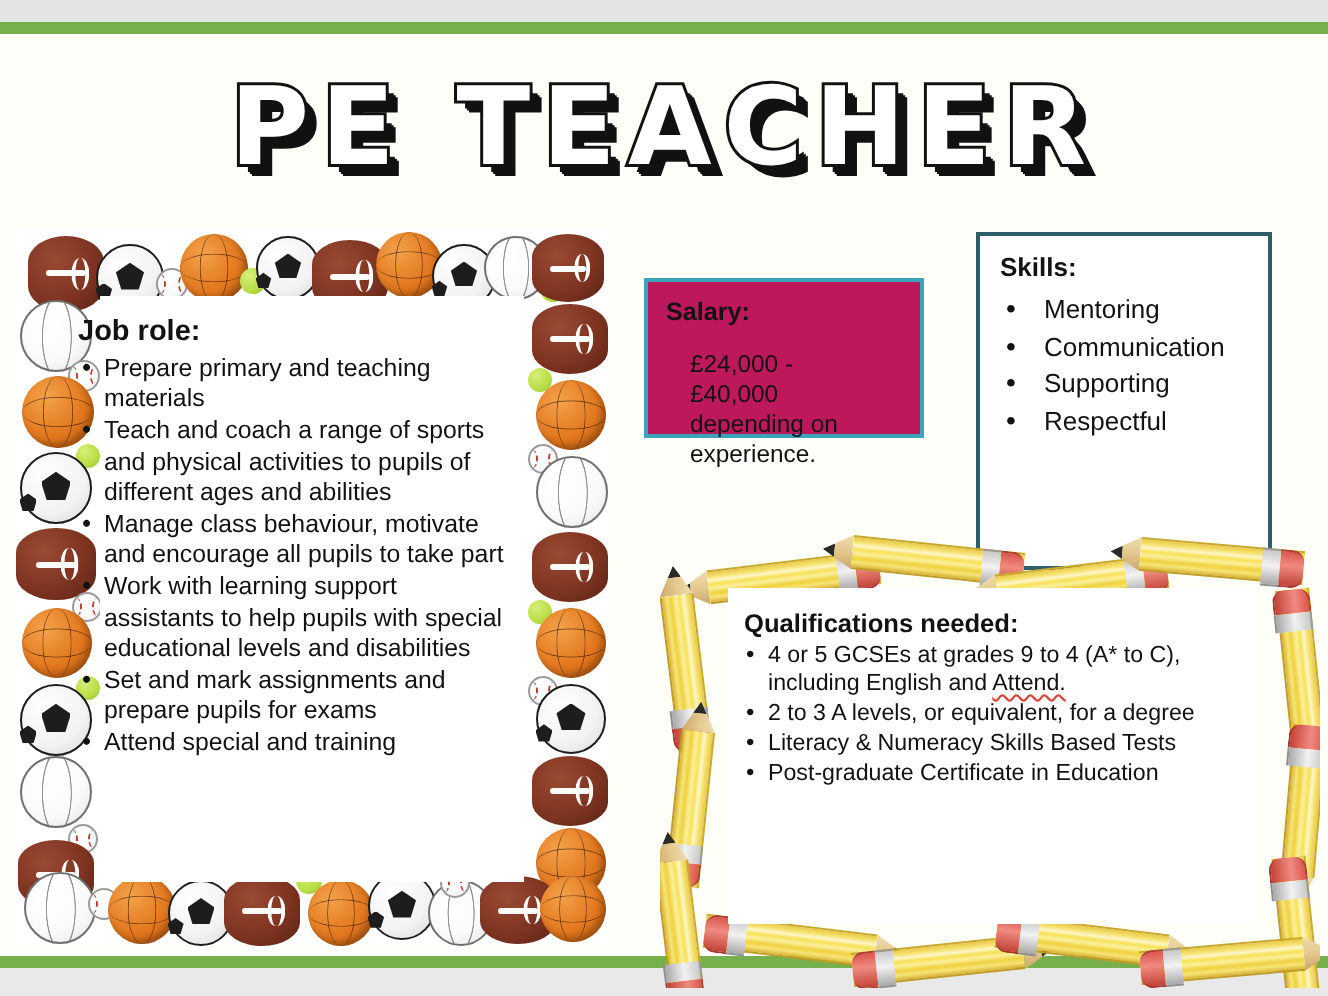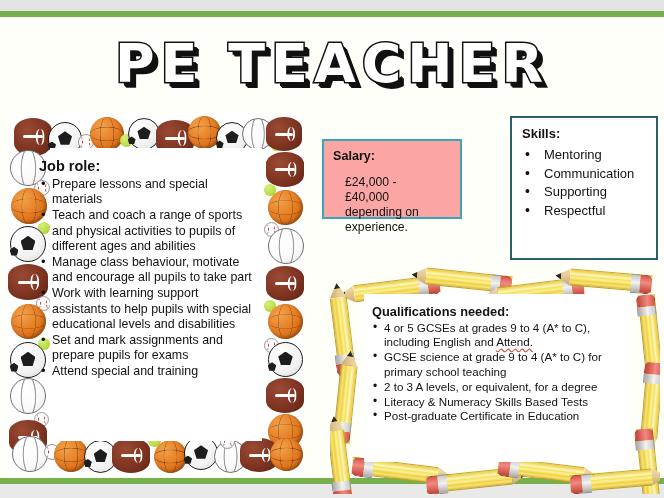--- a/index.html
+++ b/index.html
@@ -200,38 +200,38 @@
     position: absolute; left: 2px; top: -1px;
     font-size: 13px;
   }
 
   
   .salary-box {
     position: absolute;
     left: 322px; top: 122px;
     width: 140px; height: 80px;
     box-sizing: border-box;
-    background: #fca5a5;
+    background: #be185d;
     border: 2.5px solid #3ba4b8;
     padding: 8px 9px 6px 9px;
   }
   .sal-head {
     font-size: 12.6px; font-weight: bold; color: #121212;
     margin: 0 0 7px 0;
   }
   .sal-body {
     font-size: 12.2px; line-height: 15px; color: #121212;
     margin: 12px;
   }
 
   
   .skills-box {
     position: absolute;
-    left: 510px; top: 99px;
-    width: 148px; height: 144px;
+    left: 488px; top: 99px;
+    width: 148px; height: 169px;
     box-sizing: border-box;
     background: #ffffff;
     border: 2.5px solid #2e5f68;
     padding: 8px 6px 18px 10px;
   }
   .sk-head {
     font-size: 13px; font-weight: bold; color: #121212;
     margin: 0 0 5px 0;
   }
   .sk-list { margin: 0; padding: 0; list-style: none; }
@@ -406,21 +406,21 @@
         <div class="ball b-football" style="left:232px;top:324px; width:38px; height:34px;"></div>
         <div class="ball b-baseball" style="left:212px;top:320px; width:15px; height:15px;"></div>
         <div class="ball b-basket" style="left:262px;top:324px; width:33px; height:33px;"></div>
 
         <div class="inner-white"></div>
       </div>
 
       <div class="jobrole-content">
         <div class="jr-head">Job role:</div>
         <ul class="bullets">
-          <li>Prepare lessons and special materials</li>
+          <li>Prepare primary and teaching materials</li>
           <li>Teach and coach a range of sports and physical activities to pupils of different ages and abilities</li>
           <li>Manage class behaviour, motivate and encourage all pupils to take part</li>
           <li>Work with learning support assistants to help pupils with special educational levels and disabilities</li>
           <li>Set and mark assignments and prepare pupils for exams</li>
           <li>Attend special and training</li>
         </ul>
       </div>
     </div>
 
     <div class="salary-box">
@@ -514,21 +514,20 @@
             <span class="eraser"></span>
           </div>
 
         <div class="inner-white"></div>
       </div>
 
       <div class="quals-content">
         <div class="q-head">Qualifications needed:</div>
         <ul class="q-list">
           <li><span>4 or 5 GCSEs at grades 9 to 4 (A* to C), including English and </span><span class="spell">Attend.</span></li>
-          <li><span>GCSE science at grade 9 to 4 (A* to C) for primary school teaching</span></li>
           <li><span>2 to 3 A levels, or equivalent, for a degree</span></li>
           <li><span>Literacy &amp; Numeracy Skills Based Tests</span></li>
           <li><span>Post-graduate Certificate in Education</span></li>
         </ul>
       </div>
     </div>
 
   </div>
 </div>
 

